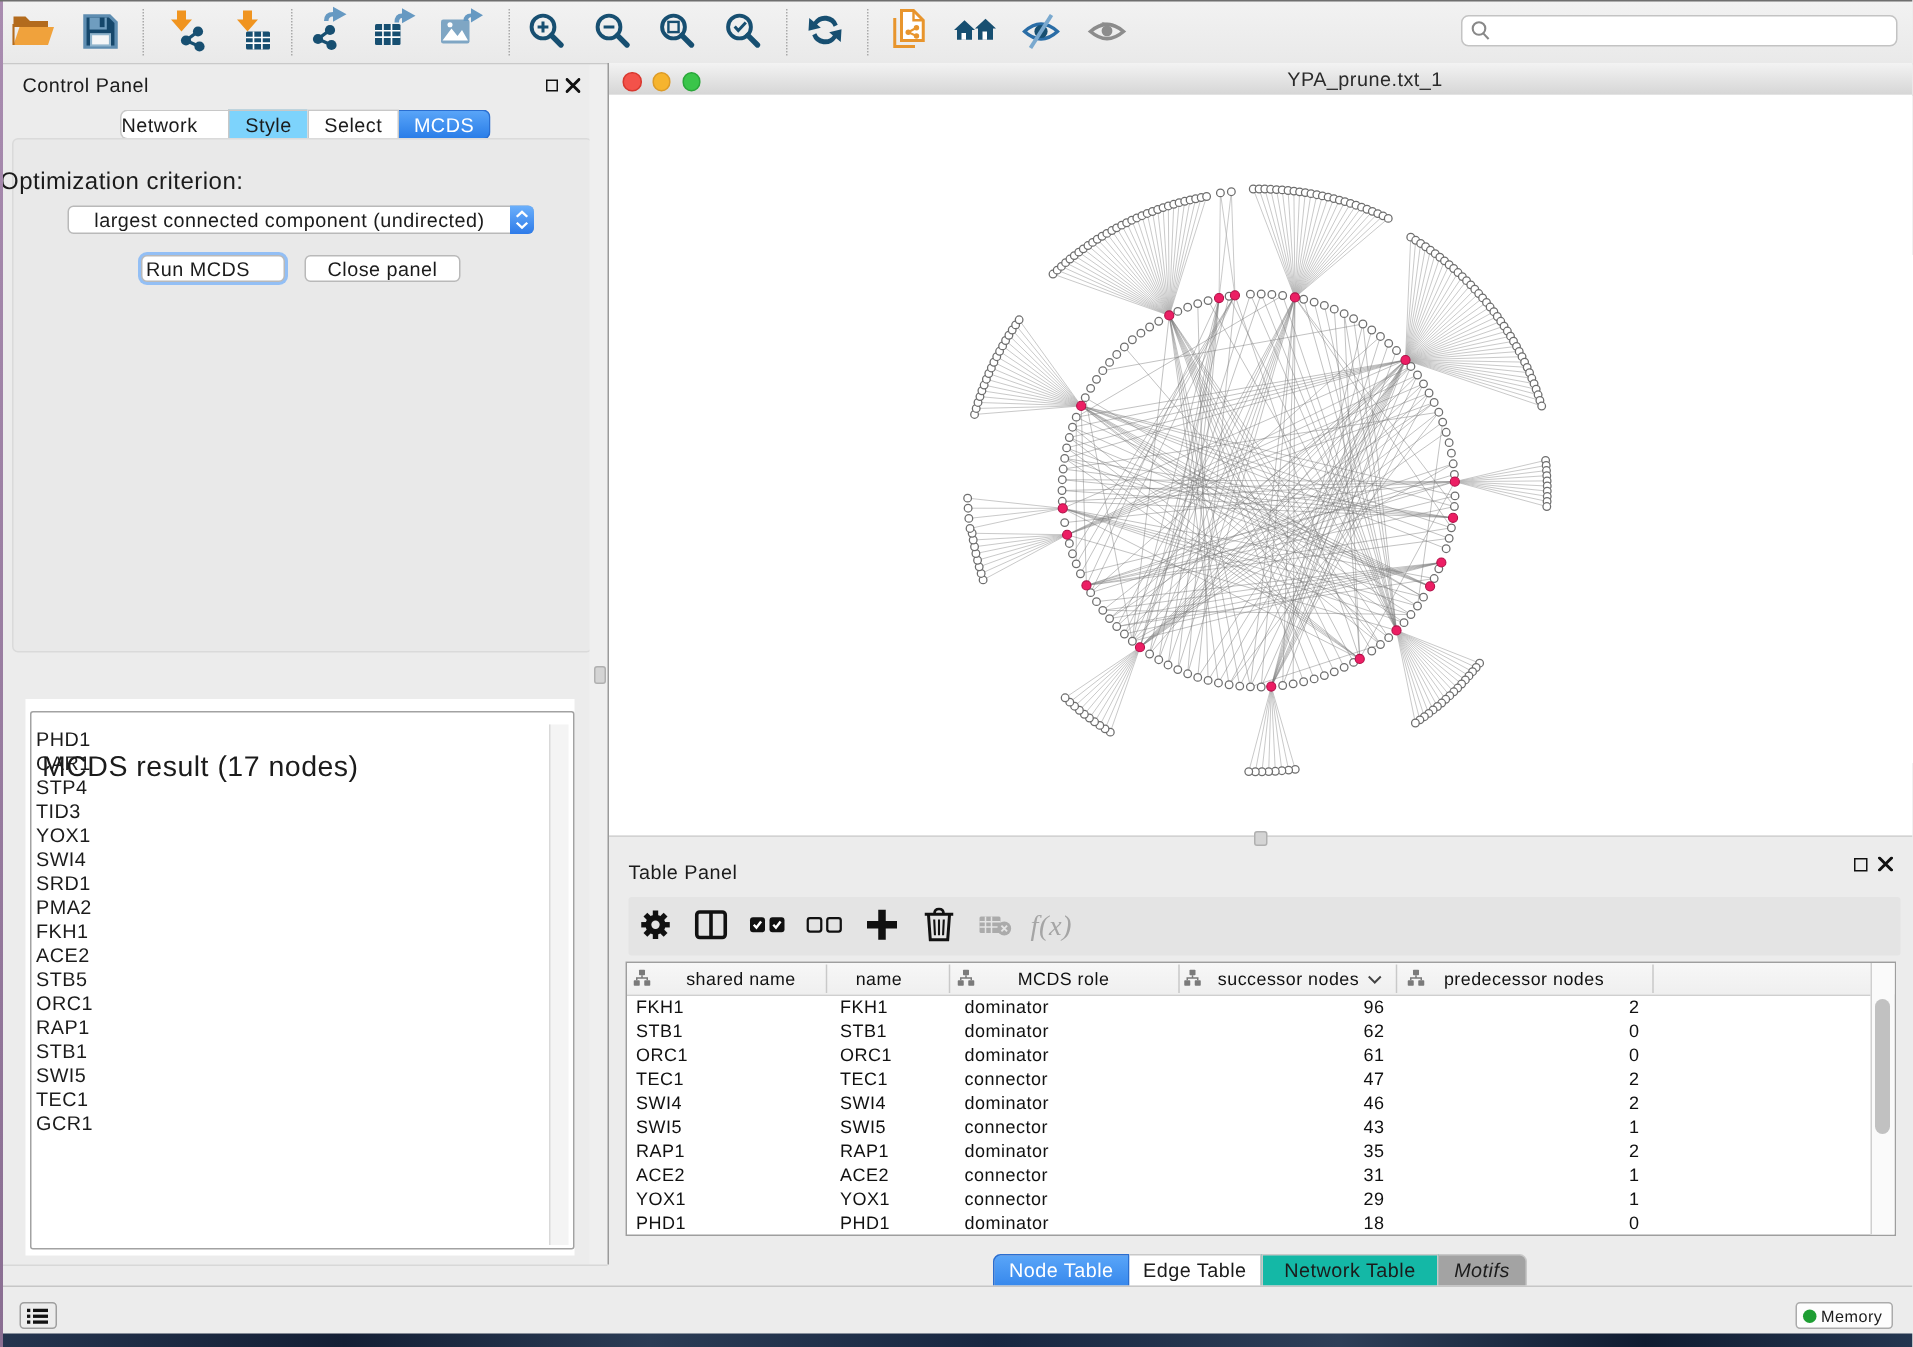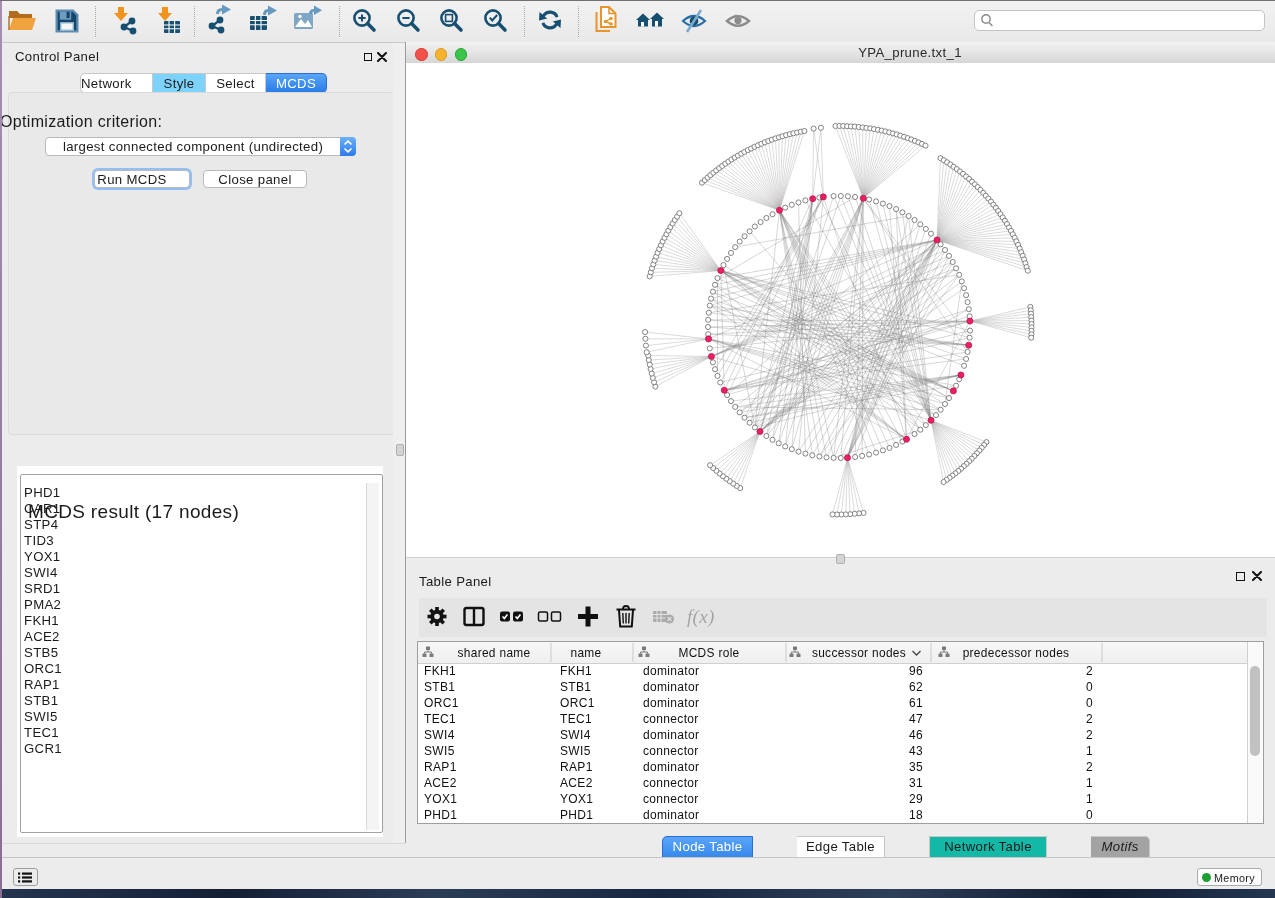--- a/index.html
+++ b/index.html
@@ -987,21 +987,21 @@
 <text x="143" y="155.3">PHD1</text>
 <text x="226" y="155.3">dominator</text>
 <text x="506" y="155.3" text-anchor="end">18</text>
 <text x="676" y="155.3" text-anchor="end">0</text>
 </g>
   </svg>
 
 <div class="abs" style="left:1247px;top:642px;width:16px;height:181px;background:#fafafa;border-left:1px solid #cfcfcf;box-sizing:border-box;"></div>
 <div class="abs" style="left:1250px;top:666px;width:10px;height:90px;background:#c1c1c1;border-radius:5px;"></div>
 
-<div class="abs" style="left:662px;top:836px;height:30px;display:flex;font-size:13.2px;gap:44px;">
+<div class="abs" style="left:662px;top:836px;height:30px;display:flex;font-size:13.2px;">
   <div style="width:89px;background:linear-gradient(#59a5f8,#2a7de8);border:1px solid #2a6ed0;border-radius:5px 0 0 5px;text-align:center;line-height:19px;color:#fff;">Node Table</div>
   <div style="width:87px;background:#fff;border:1px solid #c8c8c8;border-left:none;text-align:center;line-height:19px;color:#1b1b1b;">Edge Table</div>
   <div style="width:116px;background:#14b8a6;border:1px solid #c8c8c8;border-left:1px solid #c8c8c8;text-align:center;line-height:19px;color:#1b1b1b;">Network Table</div>
   <div style="width:58px;background:#a3a3a3;border:1px solid #c8c8c8;border-left:none;border-radius:0 5px 5px 0;text-align:center;line-height:19px;color:#1b1b1b;font-style:italic;">Motifs</div>
 </div>
 
 <div class="abs" style="left:0;top:843px;width:405px;height:1px;background:#d8d8d8;"></div>
 <div class="abs" style="left:0;top:857px;width:1275px;height:32px;background:#ececec;border-top:1px solid #c6c6c6;box-sizing:border-box;"></div>
 <div class="abs" style="left:13px;top:868px;width:25px;height:18px;border:1px solid #9f9f9f;border-radius:3px;box-sizing:border-box;"></div>
 <svg class="abs" style="left:18px;top:872px;" width="15" height="11">

